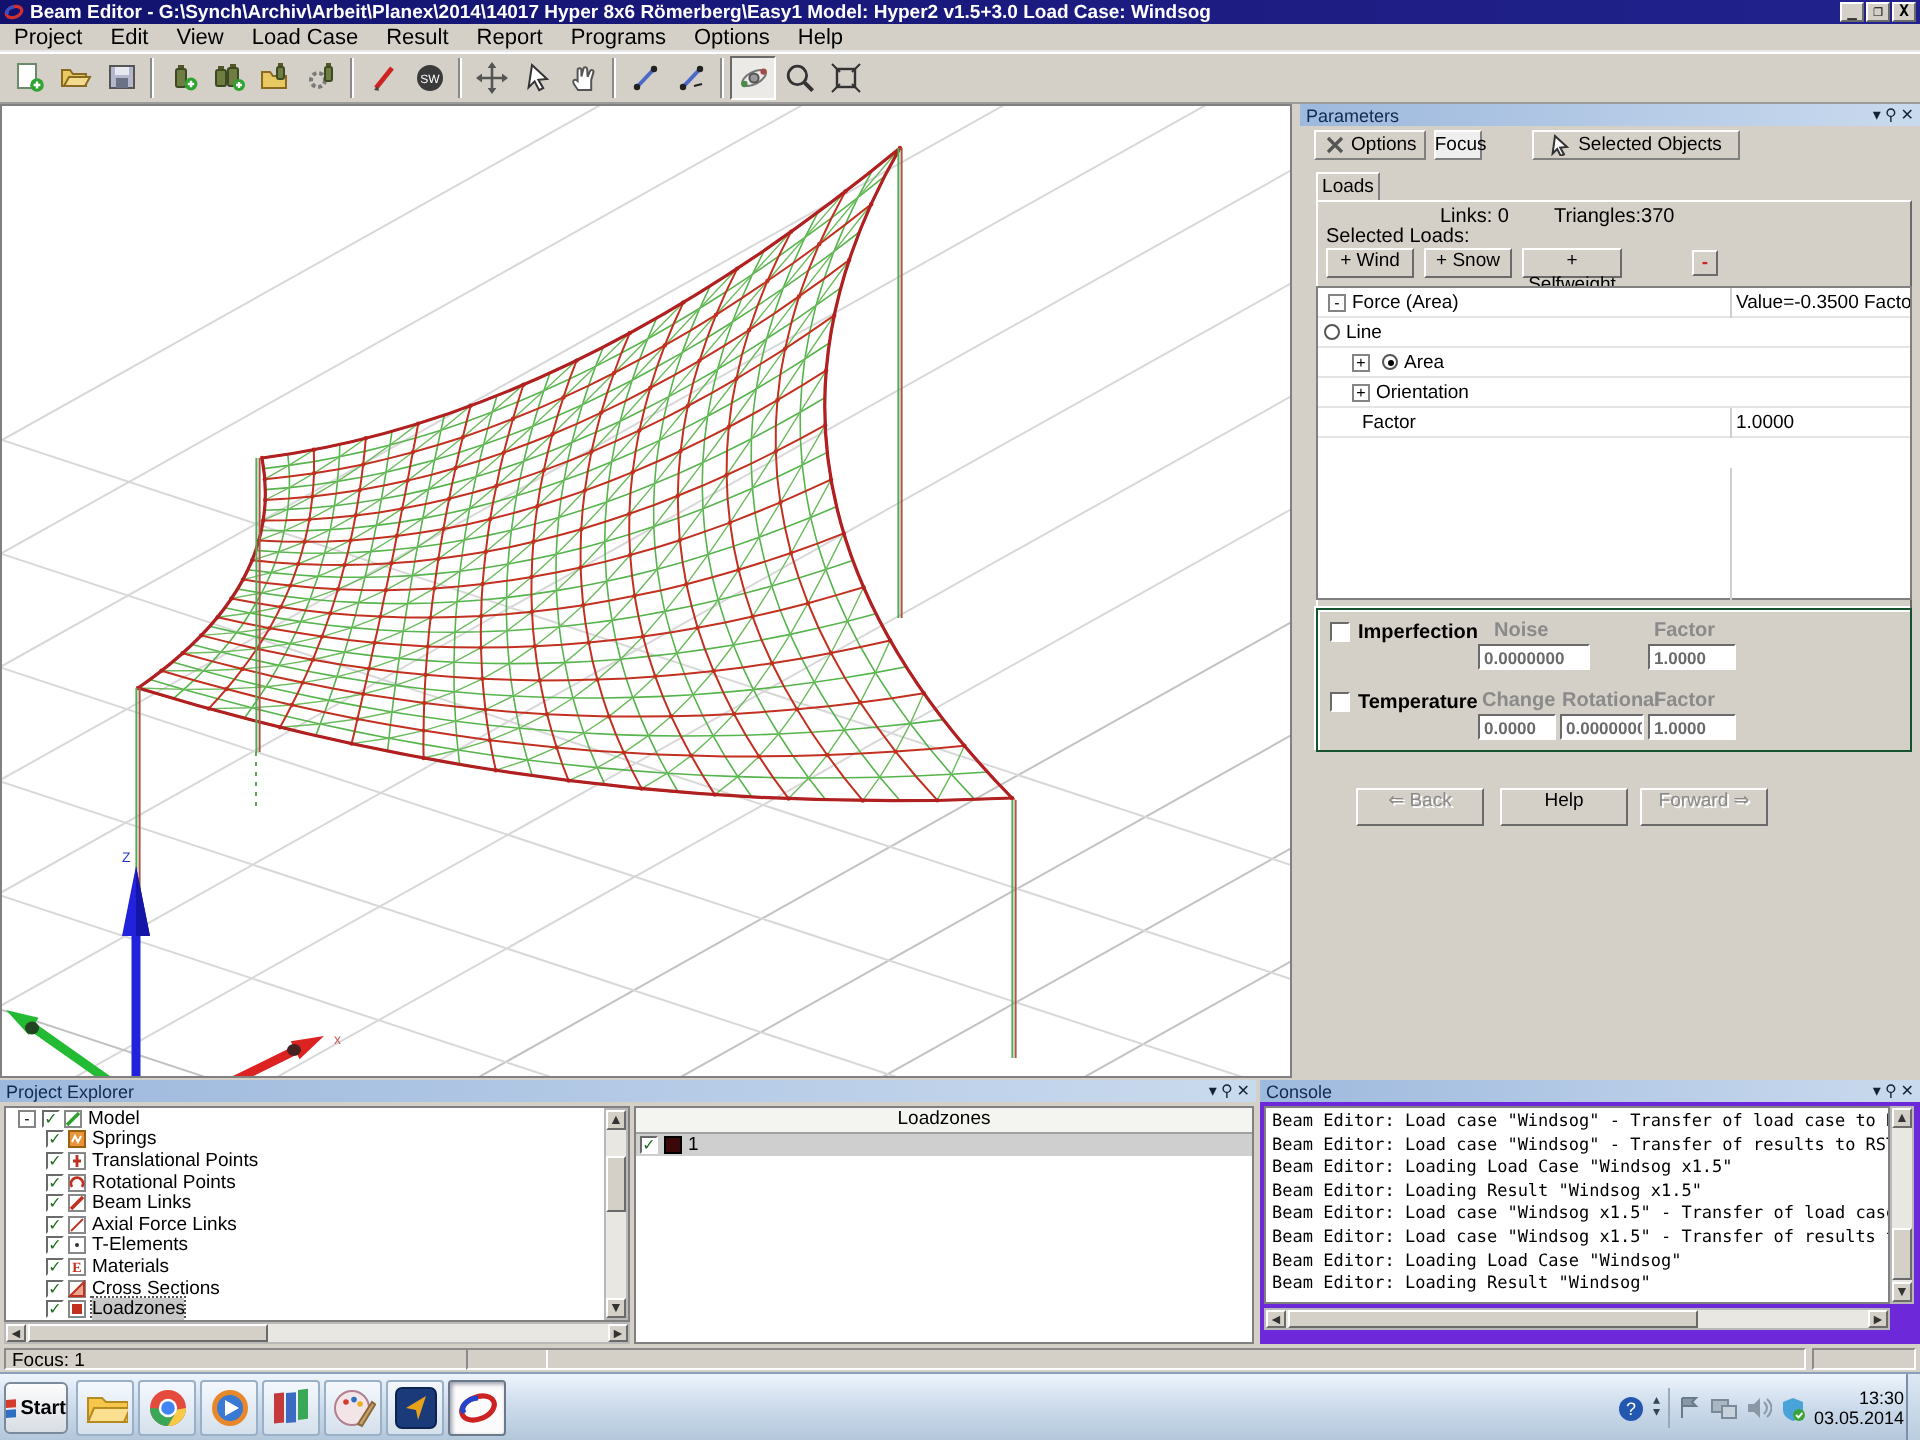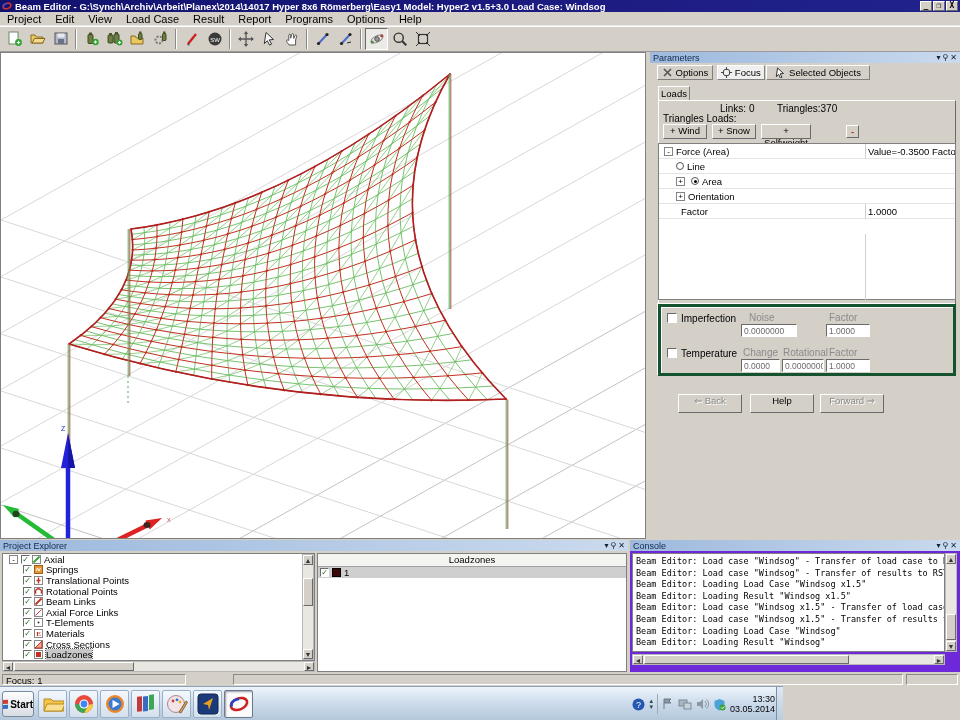--- a/index.html
+++ b/index.html
@@ -3,21 +3,21 @@
 <meta charset="utf-8">
 <style>
   * { margin:0; padding:0; box-sizing:border-box; }
   html,body { width:960px; height:720px; overflow:hidden; background:#d4d0c8;
     font-family:"Liberation Sans", sans-serif; font-size:10px; color:#000; }
   .abs { position:absolute; }
   #app { position:relative; width:960px; height:720px; }
 
   
   .raised { border:1px solid; border-color:#ffffff #6a6a6a #6a6a6a #ffffff; background:#d4d0c8; }
-  .etched { border:3px solid #14532d; box-shadow:1px 1px 0 #fff inset, -1px -1px 0 #fff; }
+  .etched { border:1px solid #14532d; box-shadow:1px 1px 0 #fff inset, -1px -1px 0 #fff;font-weight:bold; }
 
   
   #titlebar { left:0; top:0; width:960px; height:12px; background:linear-gradient(90deg,#12126e,#22228e);
     color:#fff; display:flex; align-items:center; }
   #titlebar .ttext { font-weight:bold; font-size:9.5px; white-space:nowrap; overflow:hidden; margin-left:3px;}
   .winbtn { width:12px; height:10px; margin-left:1px; font-size:8px; line-height:8px; text-align:center;
     color:#000; font-weight:bold; font-family:"DejaVu Sans Mono",monospace;}
   #winbtns { margin-left:auto; display:flex; margin-right:2px; }
 
   
@@ -81,21 +81,21 @@
   #conview { left:2px; top:13px; width:313px; height:99px; background:#fff; border:1px solid #808080;
     font-family:"DejaVu Sans Mono",monospace; font-size:8.5px; line-height:11.6px; padding:2px 1px 0 3px; overflow:hidden;}
   #conview div{ white-space:pre; }
 
   
   #statusbar { left:0; top:672px; width:960px; height:14px; background:#d4d0c8; }
   .scell { position:absolute; top:2px; height:11px; border:1px solid; border-color:#8a8a8a #fff #fff #8a8a8a;
     font-size:9.5px; padding-left:3px; }
 
   
-  #taskbar { left:0; top:686px; width:783px; height:34px;
+  #taskbar { left:0; top:686px; width:960px; height:34px;
     background:linear-gradient(#eef4fb,#cfdded 45%,#b3c7db); border-top:1px solid #8aa0b8; }
   #startbtn { position:absolute; left:2px; top:4px; width:32px; height:26px; border-radius:3px;
     background:linear-gradient(#fdfdfd,#d8dde4); border:1px solid #7a8a9a; display:flex; align-items:center; justify-content:center; gap:2px;
     font-size:10px; font-weight:bold;}
   .taskapp { position:absolute; top:3px; width:29px; height:28px; border-radius:2px; border:1px solid #9ab0c6;
     background:linear-gradient(#f4f8fd,#d4e0ec); display:flex; align-items:center; justify-content:center;}
   .taskapp.active { background:#fbfbfb; border-color:#6a7a8a; box-shadow:inset 1px 1px 2px #99a;}
   #tray { position:absolute; right:8px; top:0; height:34px; display:flex; align-items:center; gap:4px;}
   #clock { text-align:right; font-size:9px; line-height:10px; }
   #showdesk { position:absolute; right:0; top:0; width:7px; height:34px; background:linear-gradient(#dde8f4,#b8ccde);
@@ -553,55 +553,55 @@
         <span>✕</span>
       </span>
     </div>
     <div id="ptabs">
         <div class="minitab" style="left: 7px; top: 13px; width: 55.8px;">
           <svg width="11" height="11">
             <path d="M2 2l7 7M9 2L2 9" stroke="#555" stroke-width="1.6"></path>
           </svg>
           <span>Options</span>
         </div>
-        <div class="minitab active" style="left: 66.8px; top: 13px; width: 48px;">
+        <div class="minitab active" style="left: 66.8px; top: 13px; width: 24px;">
           <svg width="11" height="11">
             <circle cx="5.5" cy="5.5" r="3.4" fill="none" stroke="#444"></circle>
             <path d="M5.5 0v3M5.5 8v3M0 5.5h3M8 5.5h3" stroke="#444"></path>
           </svg>
           <span>Focus</span>
         </div>
         <div class="minitab" style="left: 115.8px; top: 13px; width: 104.4px;">
           <svg width="11" height="11">
             <path d="M2.5 1l6 5.5-3.4.3 1.9 3.4-1.6.8-1.8-3.5-2.3 2.3z" fill="#fff" stroke="#333"></path>
           </svg>
           <span>Selected Objects</span>
         </div>
       </div>
 
     <div class="minitab tab-loads" style="left:8px; top:34px; width:32px; height:14px;">Loads</div>
     <div class="abs" style="left:8px; top:48px; width:298px; height:256px; border:1px solid; border-color:#fff #6a6a6a #6a6a6a #fff;"></div>
 
     <span class="abs" style="left:70px; top:51px;">Links: 0</span>
     <span class="abs" style="left:127px; top:51px;">Triangles:370</span>
-    <span class="abs" style="left:13px; top:61px;">Triangles Loads:</span>
+    <span class="abs" style="left:13px; top:61px;">Selected Loads:</span>
 
     <div class="pbtn" style="left:13px; top:72px; width:44px; height:15px;">+ Wind</div>
     <div class="pbtn" style="left:62px; top:72px; width:44px; height:15px;">+ Snow</div>
     <div class="pbtn" style="left:111px; top:72px; width:50px; height:15px;">+ Selfweight</div>
     <div class="pbtn" style="left:196px; top:73px; width:13px; height:13px; color:#cc2222; font-weight:bold;">-</div>
 
     <div class="pgrid" style="left:8px; top:91px; width:298px; height:157px;">
       <div id="pgrows">
           <div class="pgrow" style="padding-left: 2px;">
             <span class="expander">-</span>
             <span>Force (Area)</span>
             <span class="pgval">Value=-0.3500  Factor=1.0000</span>
           </div>
-          <div class="pgrow" style="padding-left: 14px;">
+          <div class="pgrow" style="">
             <span class="radio"></span>
             <span>Line</span>
           </div>
           <div class="pgrow" style="padding-left: 14px;">
             <span class="expander">+</span>
             <span class="radio on"></span>
             <span>Area</span>
           </div>
           <div class="pgrow" style="padding-left: 14px;">
             <span class="expander">+</span>
@@ -648,21 +648,21 @@
       </span>
     </div>
     <div id="tree" class="abs">
         <div class="trow" style="padding-left: 3px;">
           <span class="expander">-</span>
           <span class="cbx">✓</span>
           <span class="tico"><svg width="9" height="9">
               <rect x="0.5" y="0.5" width="8" height="8" fill="#fff" stroke="#888"></rect>
               <path d="M1.5 7.5L7.5 1.5" stroke="#2fa32f" stroke-width="1.8"></path>
             </svg></span>
-          <span>Axial</span>
+          <span>Model</span>
         </div>
         <div class="trow" style="padding-left: 20px;">
           <span class="cbx">✓</span>
           <span class="tico"><svg width="9" height="9">
               <rect x="0.5" y="0.5" width="8" height="8" fill="#e8953a" stroke="#9a6010"></rect>
               <path d="M2 6l1.5-3 1.5 3 1.5-3" stroke="#fff" fill="none"></path>
             </svg></span>
           <span>Springs</span>
         </div>
         <div class="trow" style="padding-left: 20px;">
@@ -786,21 +786,21 @@
       <span class="sbb" style="left:0; bottom:0; width:10px; height:10px;">▼</span>
     </div>
     <div class="sb abs" style="left:2px; top:114px; width:313px; height:11px;">
       <span class="sbb" style="left:0; top:0; width:10px; height:9px;">◄</span>
       <span class="sbb" style="left:11px; top:0; width:205px; height:9px;"></span>
       <span class="sbb" style="right:0; top:0; width:10px; height:9px;">►</span>
     </div>
   </div>
 
   <div id="statusbar" class="abs">
-    <span class="scell" style="left:2px; width:184px;">Focus: 1</span>
+    <span class="scell" style="left:2px; width:272px;">Focus: 1</span>
     <span class="scell" style="left:233px; width:670px;"></span>
     <span class="scell" style="left:906px; width:52px;"></span>
   </div>
 
   <div id="taskbar" class="abs">
     <div id="startbtn">
       <svg width="11" height="11">
         <rect x="0" y="1" width="5" height="4" fill="#d43c2c" transform="skewY(-4)"></rect>
         <rect x="6" y="1" width="5" height="4" fill="#6cb33f" transform="skewY(-4)"></rect>
         <rect x="0" y="6" width="5" height="4" fill="#2e6fc4" transform="skewY(-4)"></rect>

